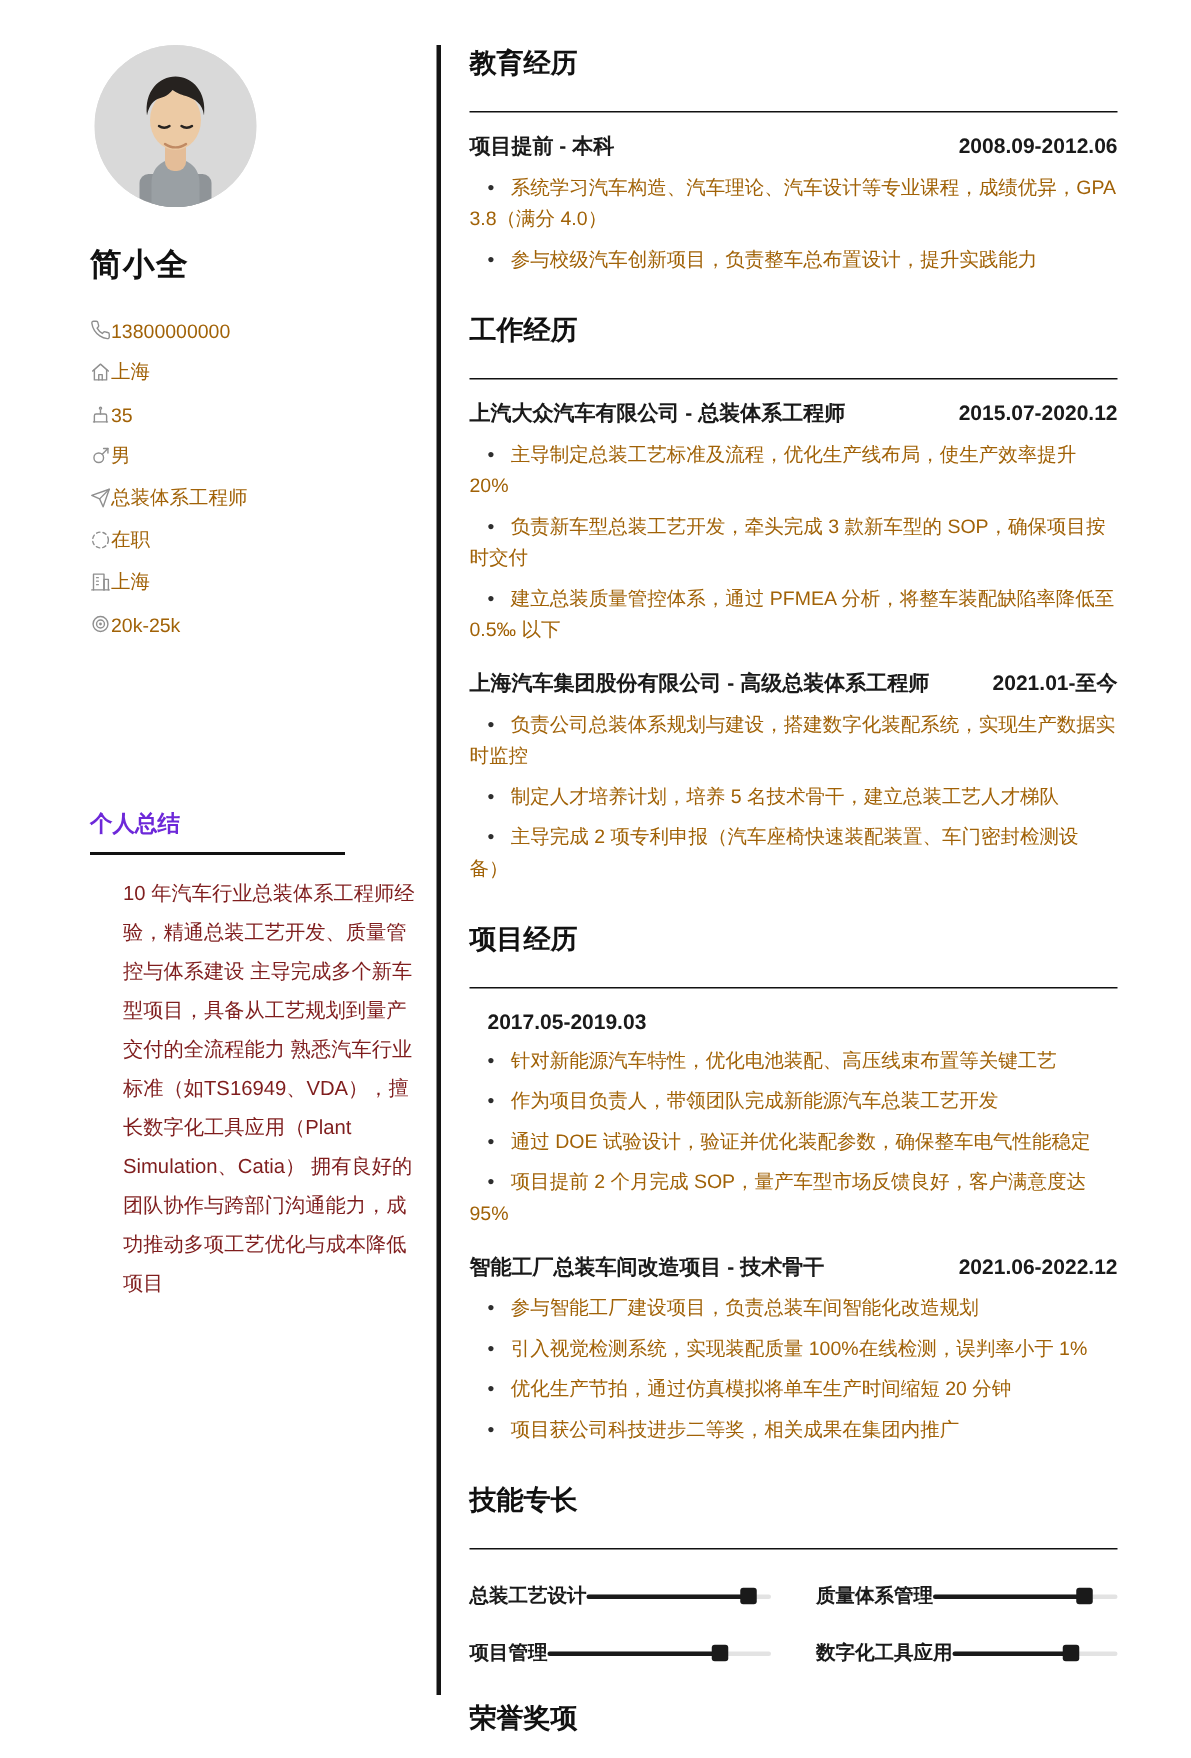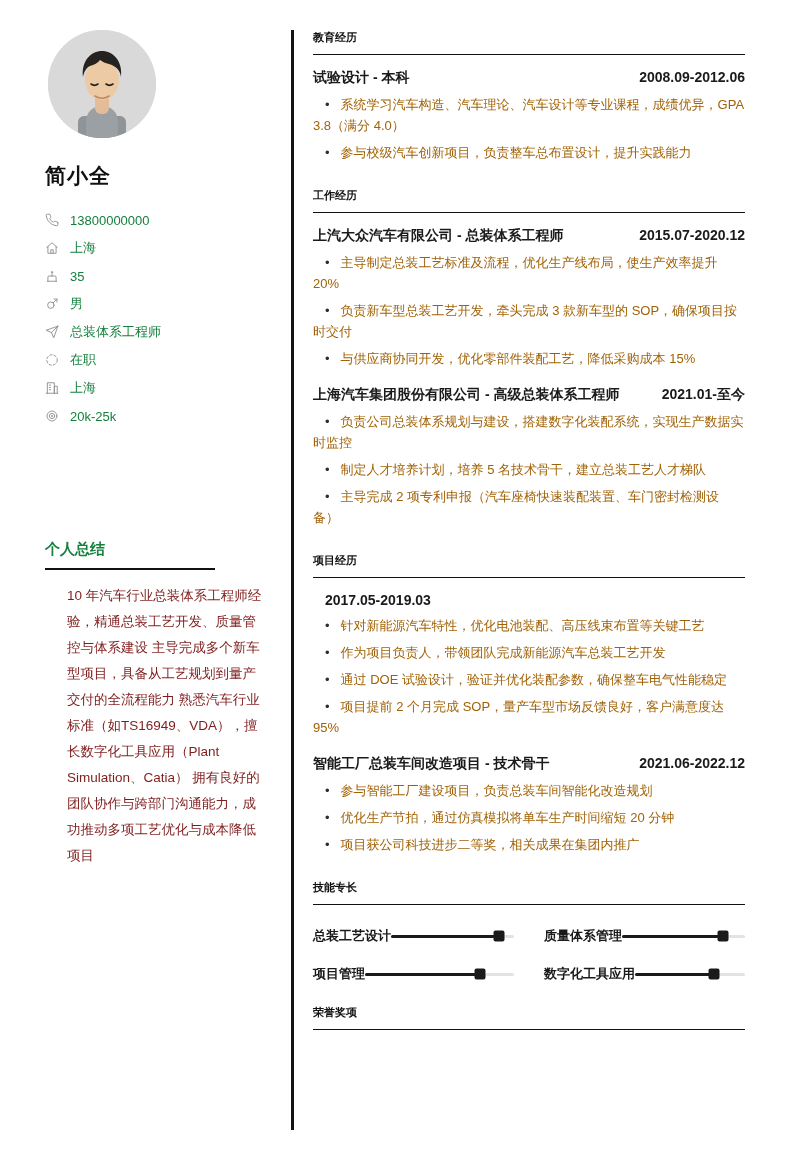--- a/index.html
+++ b/index.html
@@ -1,39 +1,39 @@
 <!DOCTYPE html>
 <html><head>
 <meta charset="utf-8">
 <style>
   html,body { margin:0; padding:0; background:#ffffff; }
   body { width:794px; height:1172px; font-family:"Liberation Sans","DejaVu Sans",sans-serif; color:#1a1a1a; }
   .page { position:relative; width:794px; height:1172px; background:#fff; overflow:hidden; }
 
   
-  .sidebar { position:absolute; left:45px; top:30px; width:222px; }
+  .sidebar { position:absolute; left:60px; top:30px; width:222px; }
   .photo-wrap { width:108px; height:108px; border-radius:50%; overflow:hidden; margin-left:3px; background:#d9d9d9; }
   .photo-wrap svg { display:block; width:108px; height:108px; }
   .name { margin-top:24px; font-size:21px; font-weight:700; letter-spacing:1px; color:#111; }
   .contacts { margin-top:16px; }
-  .contact-row { display:flex; align-items:center; height:28px; gap:11px; font-size:13px; color:#15803d; }
+  .contact-row { display:flex; align-items:center; height:28px; font-size:13px; color:#a16207; }
   .cicon { width:14px; height:14px; display:flex; align-items:center; justify-content:center; flex:0 0 14px; }
   .cicon svg { width:14px; height:14px; stroke:#8f8f8f; fill:none; stroke-width:1.6; stroke-linecap:round; stroke-linejoin:round; }
 
   .summary { margin-top:110px; }
-  .summary-h { font-size:15px; font-weight:700; padding-bottom:9px; border-bottom:2px solid #111; width:170px; color:#15803d; }
+  .summary-h { font-size:15px; font-weight:700; padding-bottom:9px; border-bottom:2px solid #111; width:170px; color:#6d28d9; }
   .summary-text { margin-top:13px; font-size:13.5px; line-height:26px; color:#7f1d1d;margin-left:22px; }
 
   
   .divider { position:absolute; left:291px; top:30px; width:3px; height:1100px; background:#141414; }
 
   
   .main { position:absolute; left:313px; top:30px; width:432px; }
   .sec { margin-bottom:22px; }
-  .sec-h { margin:0; font-size:11px; font-weight:700; padding-bottom:9px; border-bottom:1.5px solid #111; color:#111; }
+  .sec-h { margin:0; font-size:18px; font-weight:700; padding-bottom:20px; border-bottom:1.5px solid #111; color:#111; }
   .entry { margin-top:9px; }
   .entry-head { display:flex; justify-content:space-between; align-items:baseline; padding:5px 0 4px 0; }
   .entry-title { font-size:14px; font-weight:700; }
   .entry-date { font-size:14px; font-weight:700; white-space:nowrap; margin-left:12px; }
   .bullet { font-size:13px; line-height:21px; padding:3px 0; color:#a16207; text-indent:12px; }
   .bullet::before { content:"•"; margin-right:11px; color:#2e2e2e; }
 
   
   .skills-grid { display:grid; grid-template-columns:1fr 1fr; column-gap:30px; row-gap:20px; margin-top:22px; margin-bottom:4px; }
   .skill { display:flex; align-items:center; gap:0; }
@@ -147,37 +147,37 @@
   </div>
 
   <div class="divider"></div>
 
   <div class="main">
     <div id="experience-sections">
         <section class="sec">
           <h2 class="sec-h">教育经历</h2>
           <div class="entry">
             <div class="entry-head">
-              <span class="entry-title">试验设计 - 本科</span>
+              <span class="entry-title">项目提前 - 本科</span>
               <span class="entry-date">2008.09-2012.06</span>
             </div>
             <div class="bullet">系统学习汽车构造、汽车理论、汽车设计等专业课程，成绩优异，GPA 3.8（满分 4.0）</div>
             <div class="bullet">参与校级汽车创新项目，负责整车总布置设计，提升实践能力</div>
           </div>
         </section>
         <section class="sec">
           <h2 class="sec-h">工作经历</h2>
           <div class="entry">
             <div class="entry-head">
               <span class="entry-title">上汽大众汽车有限公司 - 总装体系工程师</span>
               <span class="entry-date">2015.07-2020.12</span>
             </div>
             <div class="bullet">主导制定总装工艺标准及流程，优化生产线布局，使生产效率提升 20%</div>
             <div class="bullet">负责新车型总装工艺开发，牵头完成 3 款新车型的 SOP，确保项目按时交付</div>
-            <div class="bullet">与供应商协同开发，优化零部件装配工艺，降低采购成本 15%</div>
+            <div class="bullet">建立总装质量管控体系，通过 PFMEA 分析，将整车装配缺陷率降低至 0.5‰ 以下</div>
           </div>
           <div class="entry">
             <div class="entry-head">
               <span class="entry-title">上海汽车集团股份有限公司 - 高级总装体系工程师</span>
               <span class="entry-date">2021.01-至今</span>
             </div>
             <div class="bullet">负责公司总装体系规划与建设，搭建数字化装配系统，实现生产数据实时监控</div>
             <div class="bullet">制定人才培养计划，培养 5 名技术骨干，建立总装工艺人才梯队</div>
             <div class="bullet">主导完成 2 项专利申报（汽车座椅快速装配装置、车门密封检测设备）</div>
           </div>
@@ -192,20 +192,21 @@
             <div class="bullet">作为项目负责人，带领团队完成新能源汽车总装工艺开发</div>
             <div class="bullet">通过 DOE 试验设计，验证并优化装配参数，确保整车电气性能稳定</div>
             <div class="bullet">项目提前 2 个月完成 SOP，量产车型市场反馈良好，客户满意度达 95%</div>
           </div>
           <div class="entry">
             <div class="entry-head">
               <span class="entry-title">智能工厂总装车间改造项目 - 技术骨干</span>
               <span class="entry-date">2021.06-2022.12</span>
             </div>
             <div class="bullet">参与智能工厂建设项目，负责总装车间智能化改造规划</div>
+            <div class="bullet">引入视觉检测系统，实现装配质量 100%在线检测，误判率小于 1%</div>
             <div class="bullet">优化生产节拍，通过仿真模拟将单车生产时间缩短 20 分钟</div>
             <div class="bullet">项目获公司科技进步二等奖，相关成果在集团内推广</div>
           </div>
         </section>
       </div>
 
     <section class="sec">
       <h2 class="sec-h">技能专长</h2>
       <div class="skills-grid" id="skills-grid">
           <div class="skill">

